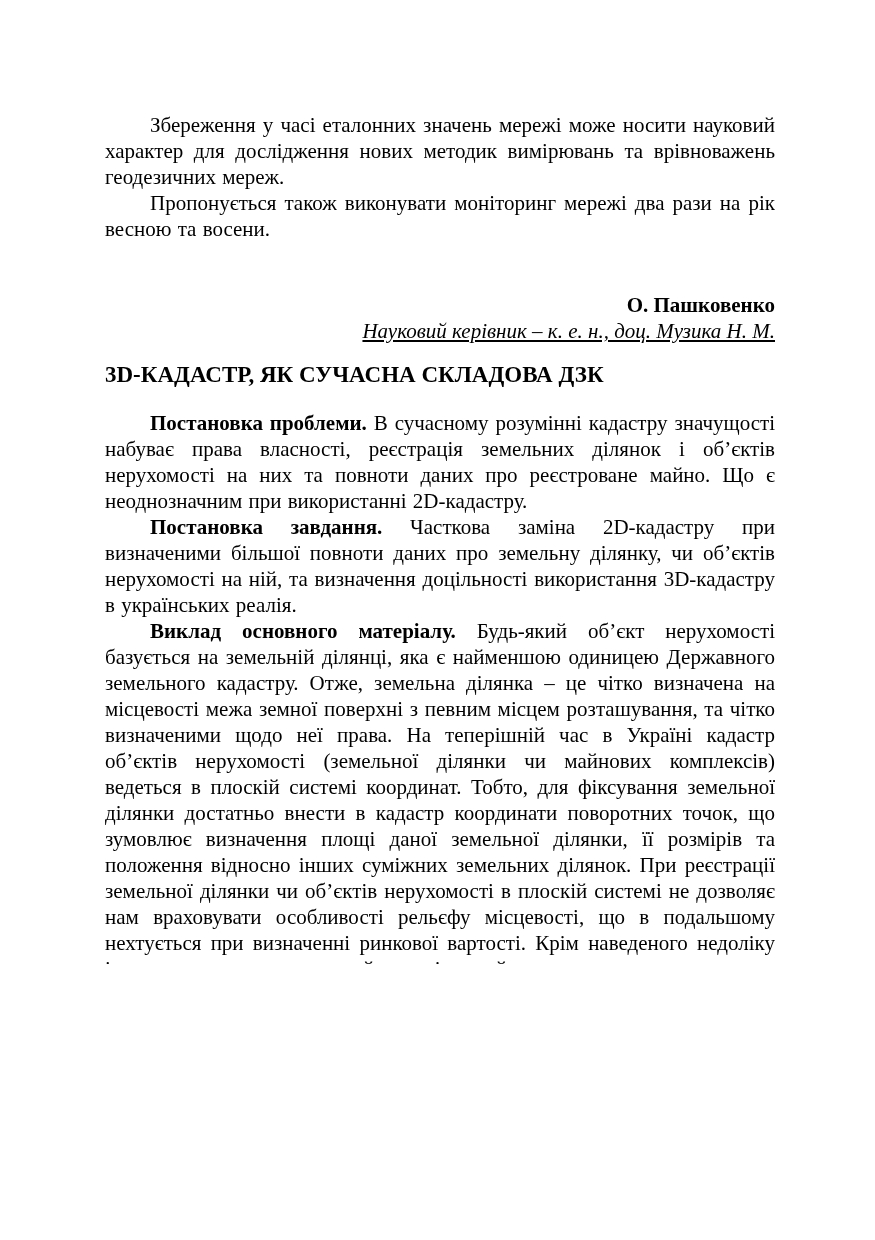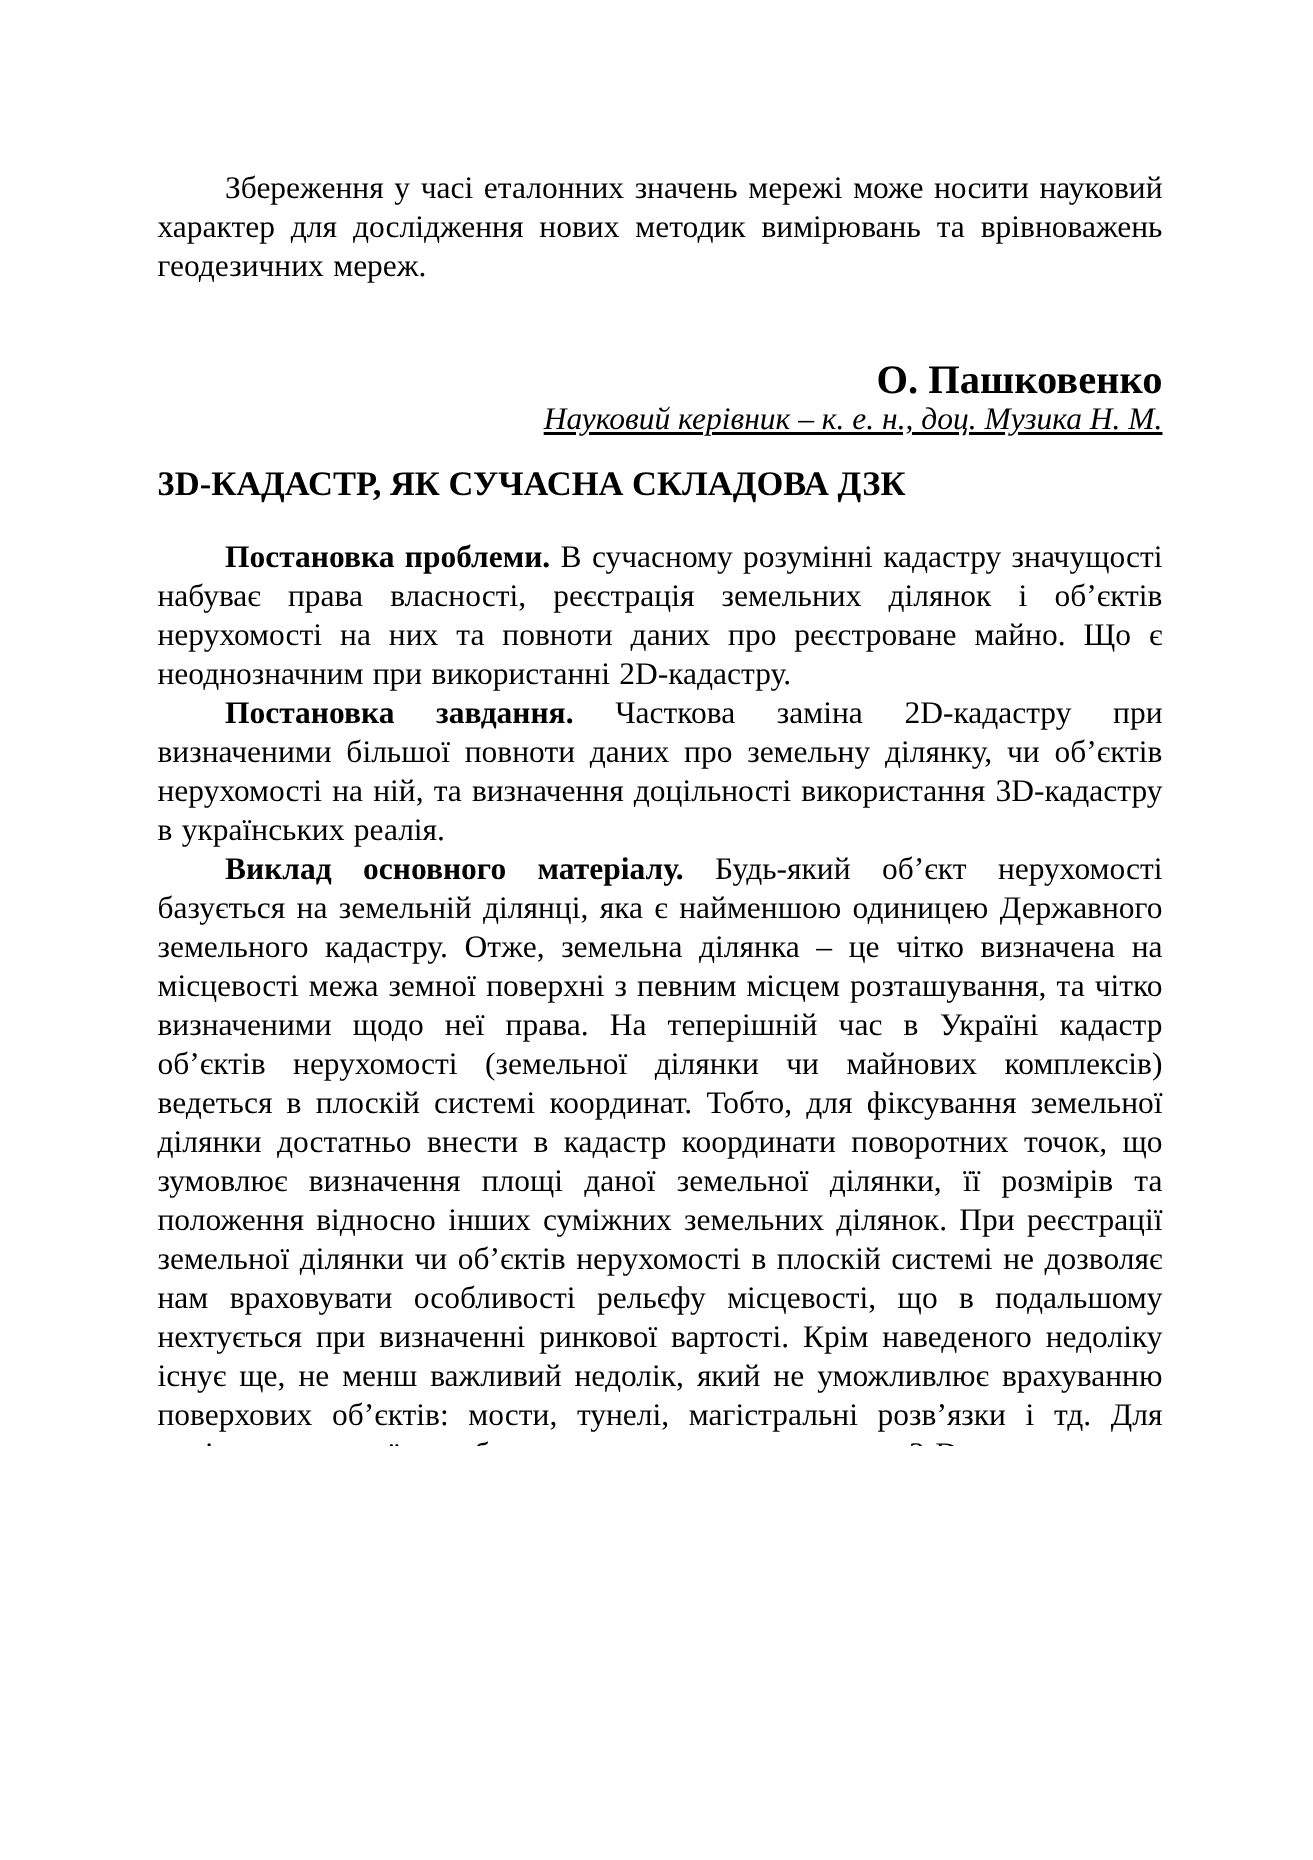--- a/index.html
+++ b/index.html
@@ -32,21 +32,21 @@
   }
   .lead {
     font-weight: bold;
   }
   .byline {
     margin-top: 50px;
     text-align: right;
   }
   .author {
     margin: 0;
-    font-size: 27px;
+    font-size: 21px;
     line-height: 26px;
     font-weight: bold;
   }
   .supervisor {
     margin: 0;
     font-size: 21px;
     line-height: 26px;
     font-style: italic;
     text-decoration: underline;
   }
@@ -67,20 +67,21 @@
     line-height: 26px;
   }
 </style>
 </head>
 <body>
 
 <div class="page">
   <div class="content">
 
     <p class="para">Збереження у часі еталонних значень мережі може носити науковий характер для дослідження нових методик вимірювань та врівноважень геодезичних мереж.</p>
+    <p class="para">Пропонується також виконувати моніторинг мережі два рази на рік весною та восени.</p>
 
     <div class="byline">
       <p class="author">О. Пашковенко</p>
       <p class="supervisor">Науковий керівник – к. е. н., доц. Музика Н. М.</p>
     </div>
 
     <h1 class="title">3D-КАДАСТР, ЯК СУЧАСНА СКЛАДОВА ДЗК</h1>
 
 
     <p class="para"><span class="lead">Постановка проблеми.</span><span> В сучасному розумінні кадастру значущості набуває права власності, реєстрація земельних ділянок і об’єктів нерухомості на них та повноти даних про реєстроване майно. Що є неоднозначним при використанні 2D-кадастру.</span></p>

